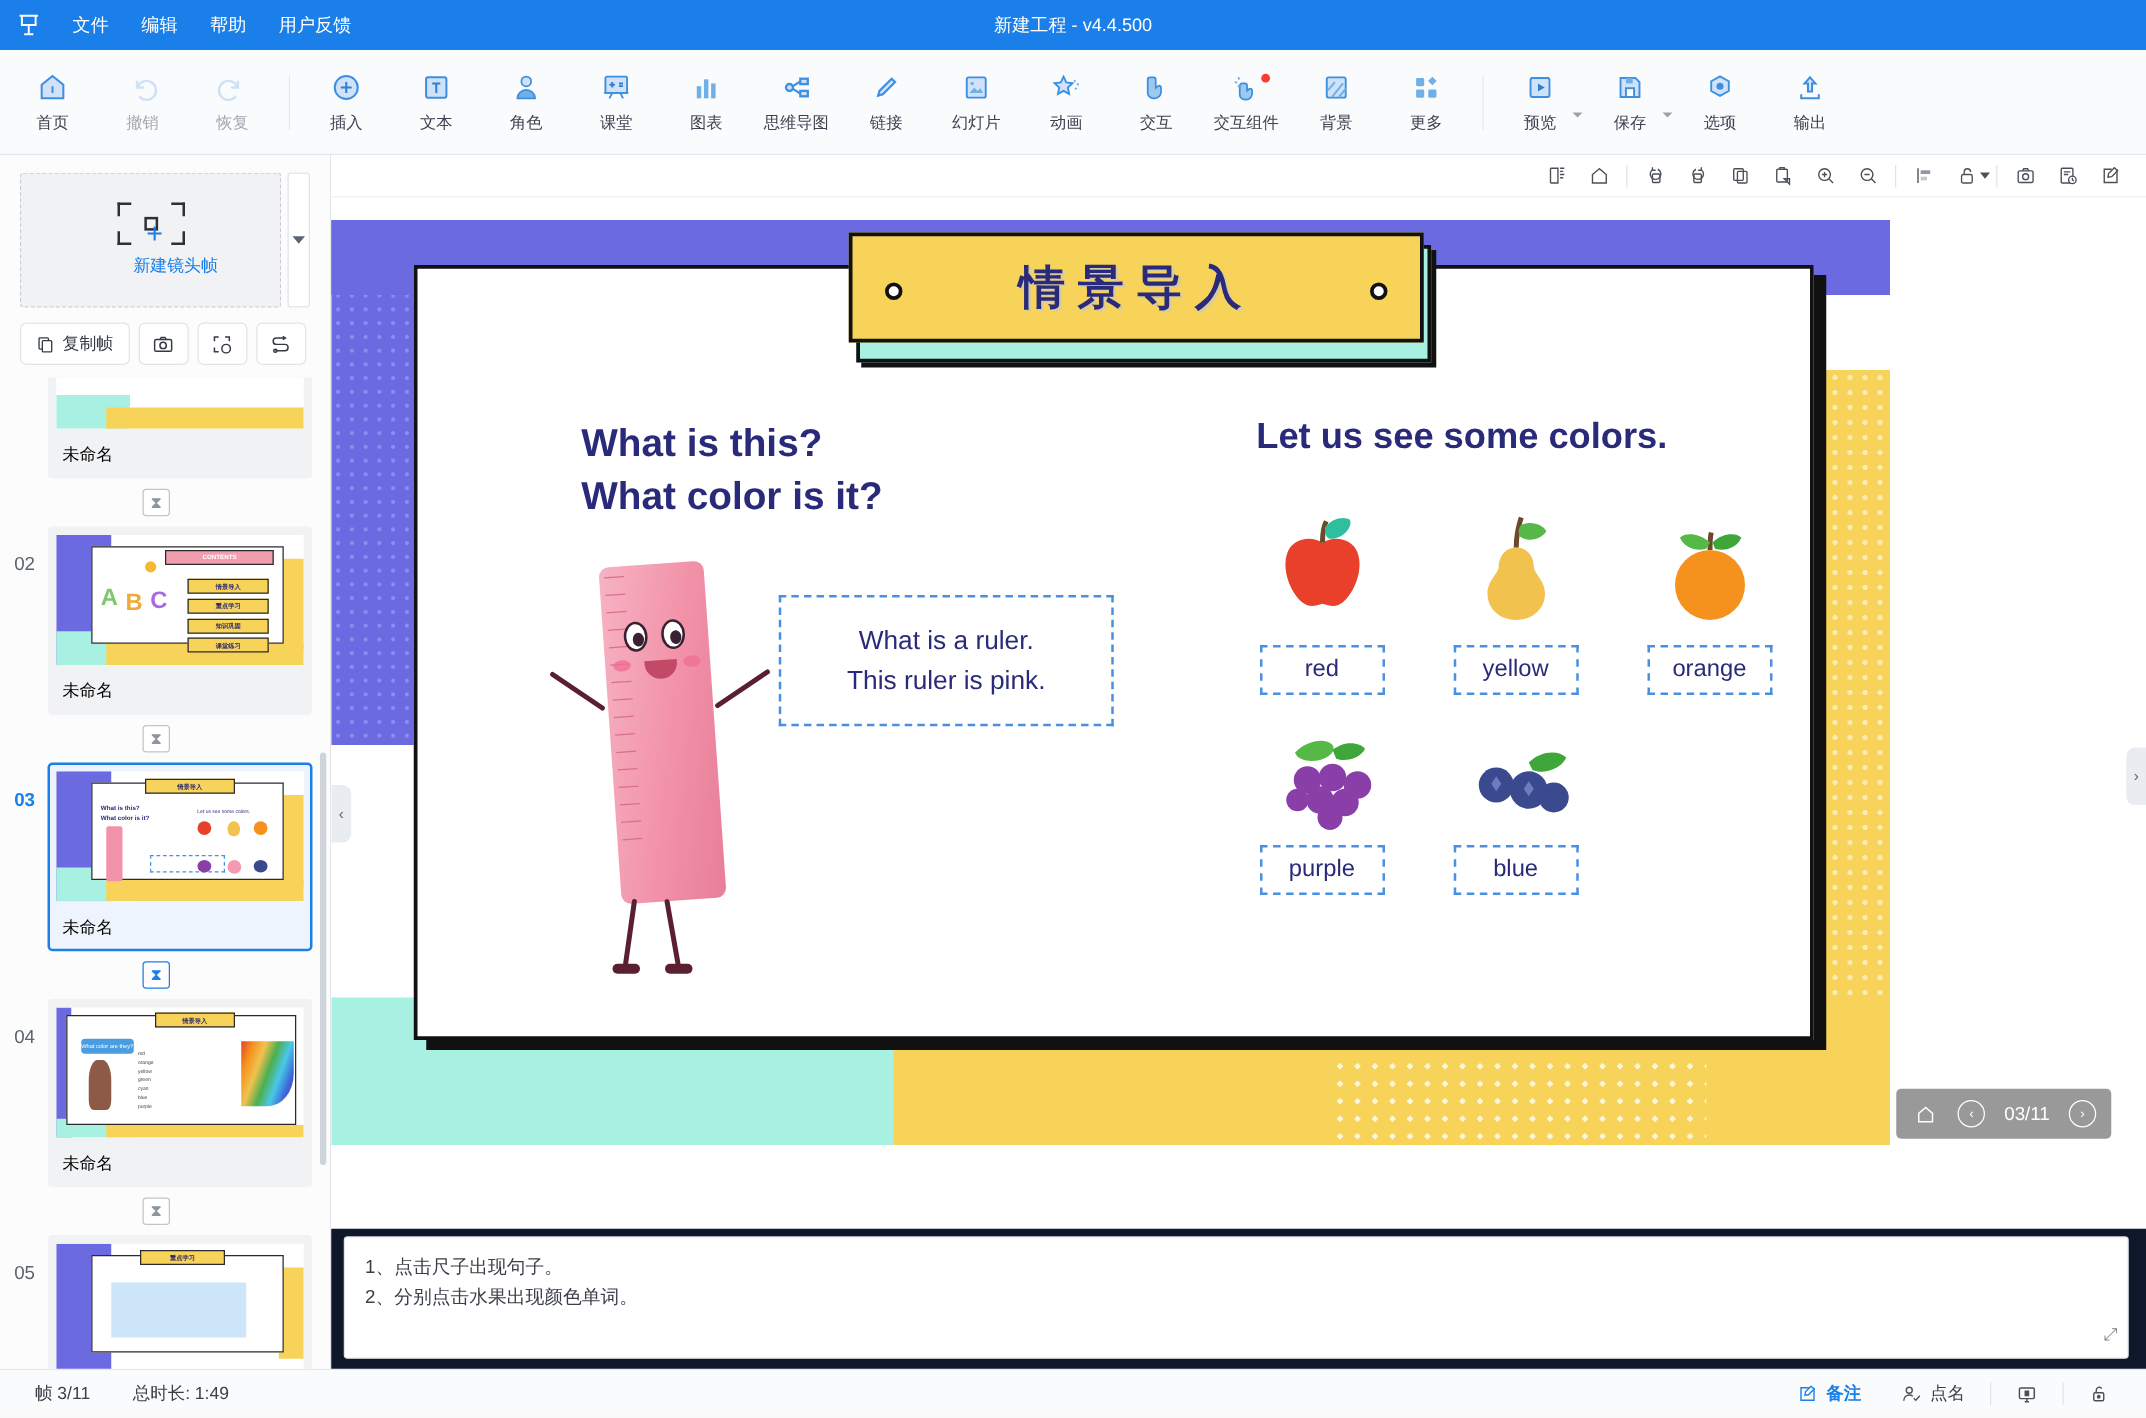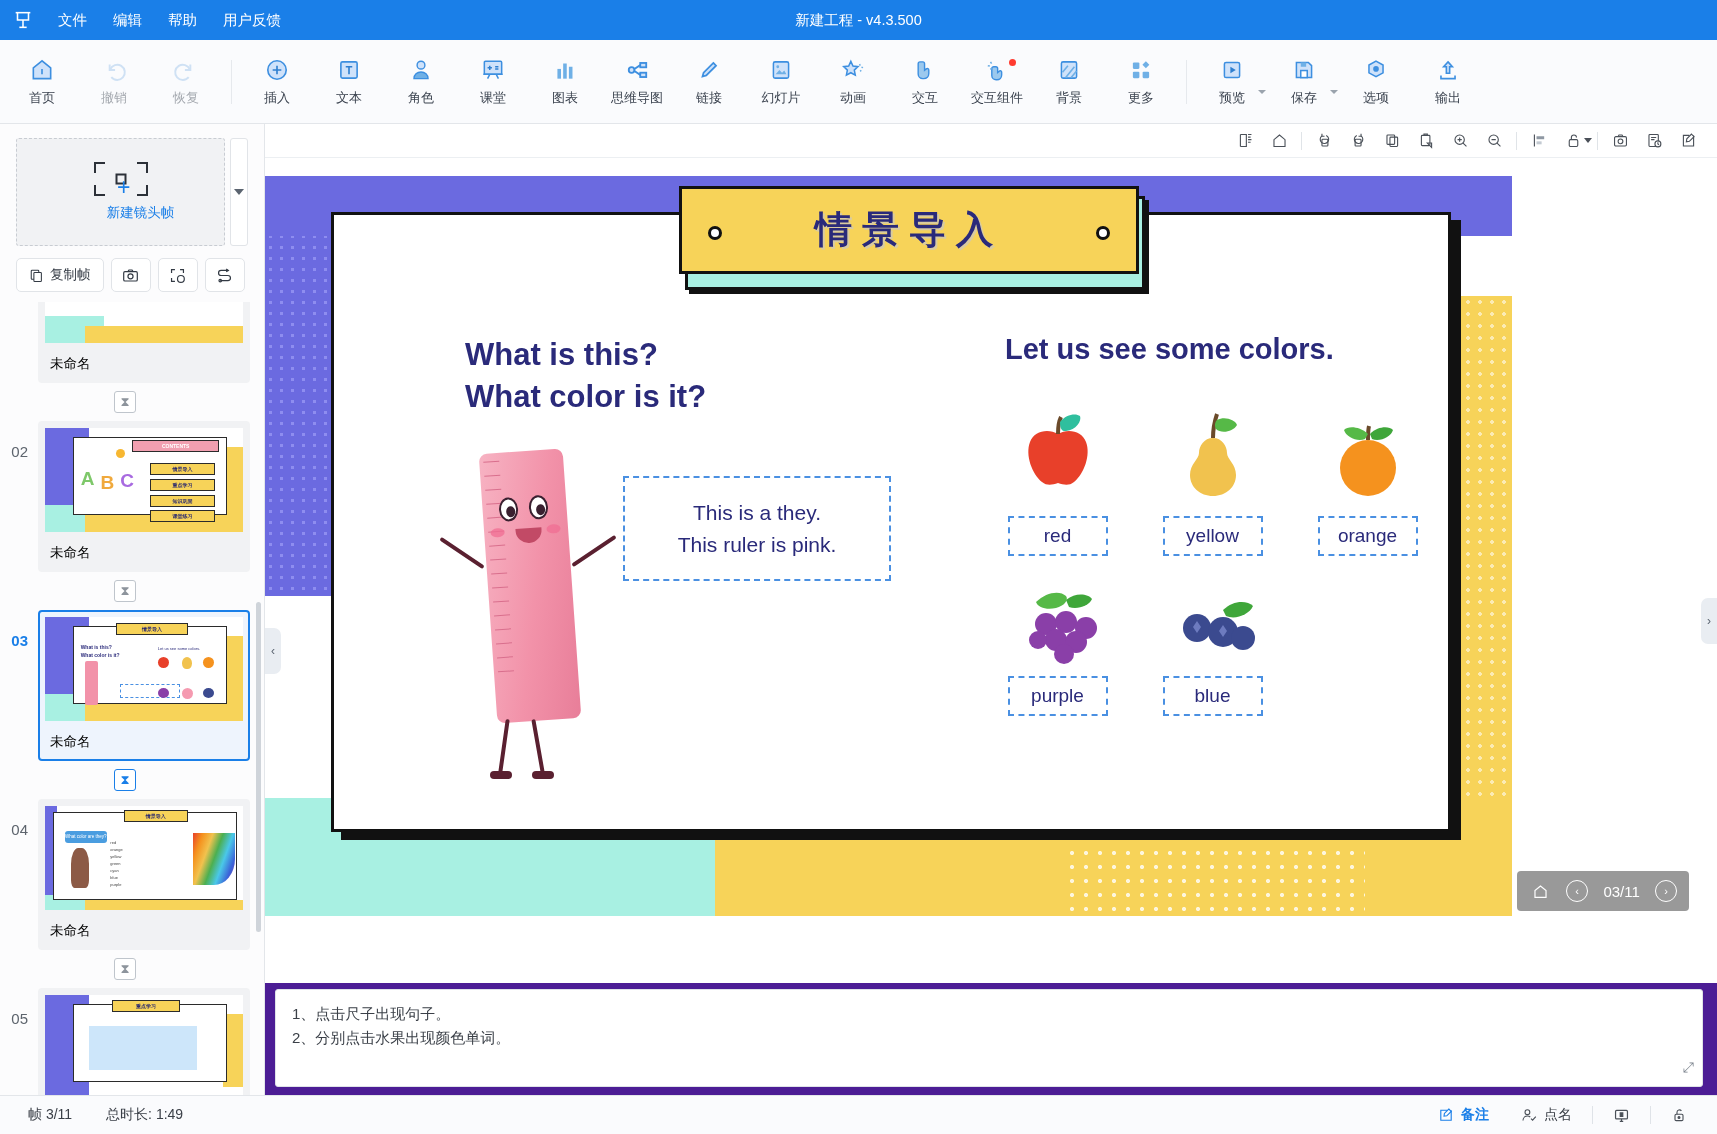--- a/index.html
+++ b/index.html
@@ -237,21 +237,21 @@
     border-radius: 0 7px 7px 0; display:flex;align-items:center;justify-content:center;
     font-size:12px; color:#5b6470; z-index: 5;
   }
   .collapse-right {
     position:absolute; right:0px; top: 440px; width: 16px; height: 46px; background:#e9edf2;
     border-radius: 7px 0 0 7px; display:flex;align-items:center;justify-content:center;
     font-size:12px; color:#5b6470; z-index: 5;
   }
 
   
-  .notes-area { height: 112px; flex:none; padding: 6px 14px 8px 10px; position:relative; background:#4c1d95; }
+  .notes-area { height: 112px; flex:none; padding: 6px 14px 8px 10px; position:relative; background:#0f172a; }
   .notes-box {
     width: 100%; height: 100%; border:1px solid #dfe3e8; border-radius:3px; background:#fff;
     padding: 12px 16px; font-size:15px; color:#3b4048; line-height:1.6; position:relative;
   }
   .notes-resize { position:absolute; right:8px; bottom:8px; font-size:14px; color:#7a828c; }
 
   
   .statusbar {
     height: 39px; border-top:1px solid #e3e6ea; background:#fafbfd; display:flex; align-items:center;
     flex:none; font-size:14px; color:#3b4048; padding: 0 14px 0 28px;
@@ -276,21 +276,21 @@
           <path d="M12 12v8"></path>
           <path d="M8 20h8"></path>
       </svg>
     </div>
     <div class="menu-list">
       <div class="menu-item">文件</div>
       <div class="menu-item">编辑</div>
       <div class="menu-item">帮助</div>
       <div class="menu-item">用户反馈</div>
     </div>
-    <div class="title-center">新建工程 - v4.3.500</div>
+    <div class="title-center">新建工程 - v4.4.500</div>
   </div>
 
   <div class="ribbon">
 
     <div class="rb-item">
       <svg class="rb-ic" viewBox="0 0 24 24" fill="#cfe2fa" stroke="#3d8fe0" stroke-width="1.5">
         <path d="M12 3.5L4 10v10h16V10z"></path>
           <path d="M12 11v5" stroke="#3d8fe0"></path>
       </svg>
       <div class="rb-label">首页</div>
@@ -767,21 +767,21 @@
               <span class="cheek r"></span>
               <span class="mouth"></span>
             </div>
             <div class="leg l"></div>
             <div class="leg r"></div>
             <div class="foot l"></div>
             <div class="foot r"></div>
           </div>
 
           <div class="sentence-box">
-            <div class="sentence-line">This is a they.</div>
+            <div class="sentence-line">What is a ruler.</div>
             <div class="sentence-line">This ruler is pink.</div>
           </div>
 
           <div class="fruit-grid">
             <div class="fg-row">
 
               <div class="fg-cell">
                 <div class="fruit-ic">
                   <svg viewBox="0 0 100 100">
                     <path d="M50 28c-10-6-24-3-28 8-5 13 2 32 12 40 5 4 10 3 16 1 6 2 11 3 16-1 10-8 17-27 12-40-4-11-18-14-28-8z" fill="#e8402a"></path>

